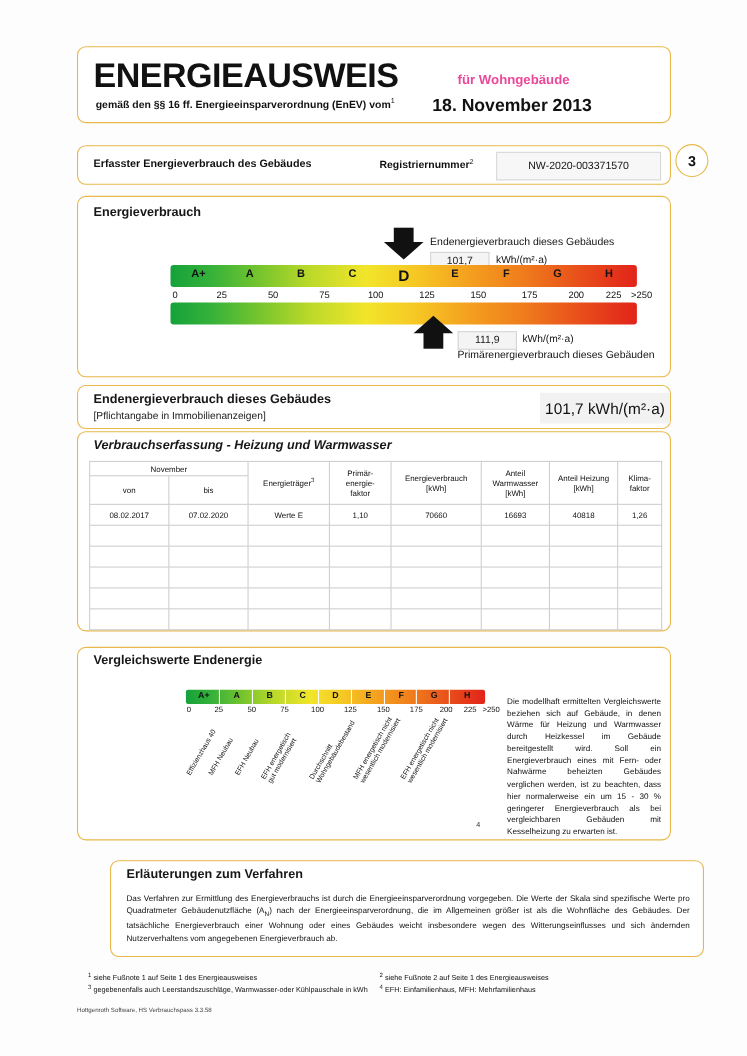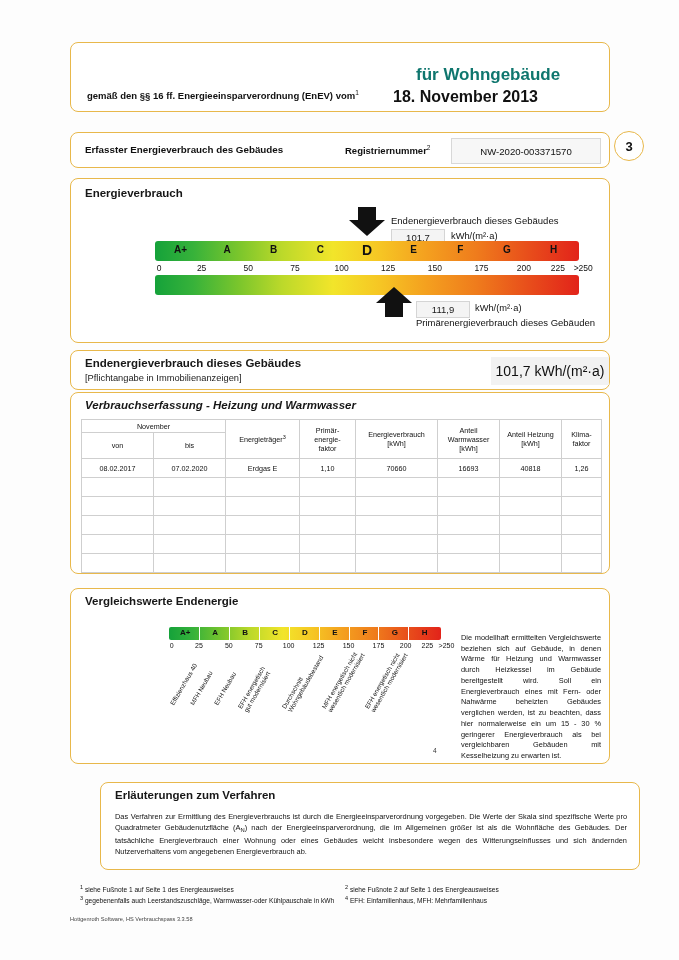--- a/index.html
+++ b/index.html
@@ -36,21 +36,21 @@
 
   
   #header-panel { left: 70px; top: 42px; width: 540px; height: 70px; }
   #doc-title {
     position: absolute; left: 14px; top: 8px;
     font-size: 31px; font-weight: bold; letter-spacing: -0.5px;
     color: #111;
   }
   #doc-subtitle {
     position: absolute; left: 345px; top: 22px;
-    font-size: 17px; font-weight: bold; color: #0f766e;
+    font-size: 12px; font-weight: bold; color: #ec4899;
   }
   #doc-legal {
     position: absolute; left: 16px; top: 46px;
     font-size: 9.5px; font-weight: bold; color: #111;
   }
   #doc-legal sup { font-size: 6.5px; font-weight: normal; }
   #doc-date {
     position: absolute; left: 322px; top: 45px;
     font-size: 16px; font-weight: bold; color: #111;
   }
@@ -261,20 +261,21 @@
     position: absolute; left: 70px; top: 916px;
     font-size: 5.6px; color: #444;
   }
 </style>
 </head>
 <body>
 
 <div class="page">
 
   <div class="panel" id="header-panel">
+    <div id="doc-title">ENERGIEAUSWEIS</div>
     <div id="doc-subtitle">für Wohngebäude</div>
     <div id="doc-legal">
       <span>gemäß den §§ 16 ff. Energieeinsparverordnung (EnEV) vom</span><sup>1</sup>
     </div>
     <div id="doc-date">18. November 2013</div>
   </div>
 
   <div class="panel" id="reg-panel">
     <div id="reg-label">Erfasster Energieverbrauch des Gebäudes</div>
     <div id="reg-number-label">
@@ -371,21 +372,21 @@
         </tr>
         <tr>
           <th style="height:24px">von</th>
           <th style="height:24px">bis</th>
         </tr>
       </thead>
       <tbody>
         <tr>
           <td class="small-cell">08.02.2017</td>
           <td class="small-cell">07.02.2020</td>
-          <td class="small-cell">Erdgas E</td>
+          <td class="small-cell">Werte E</td>
           <td class="small-cell">1,10</td>
           <td class="small-cell">70660</td>
           <td class="small-cell">16693</td>
           <td class="small-cell">40818</td>
           <td class="small-cell">1,26</td>
         </tr>
         <tr>
           <td></td>
           <td></td>
           <td></td>

